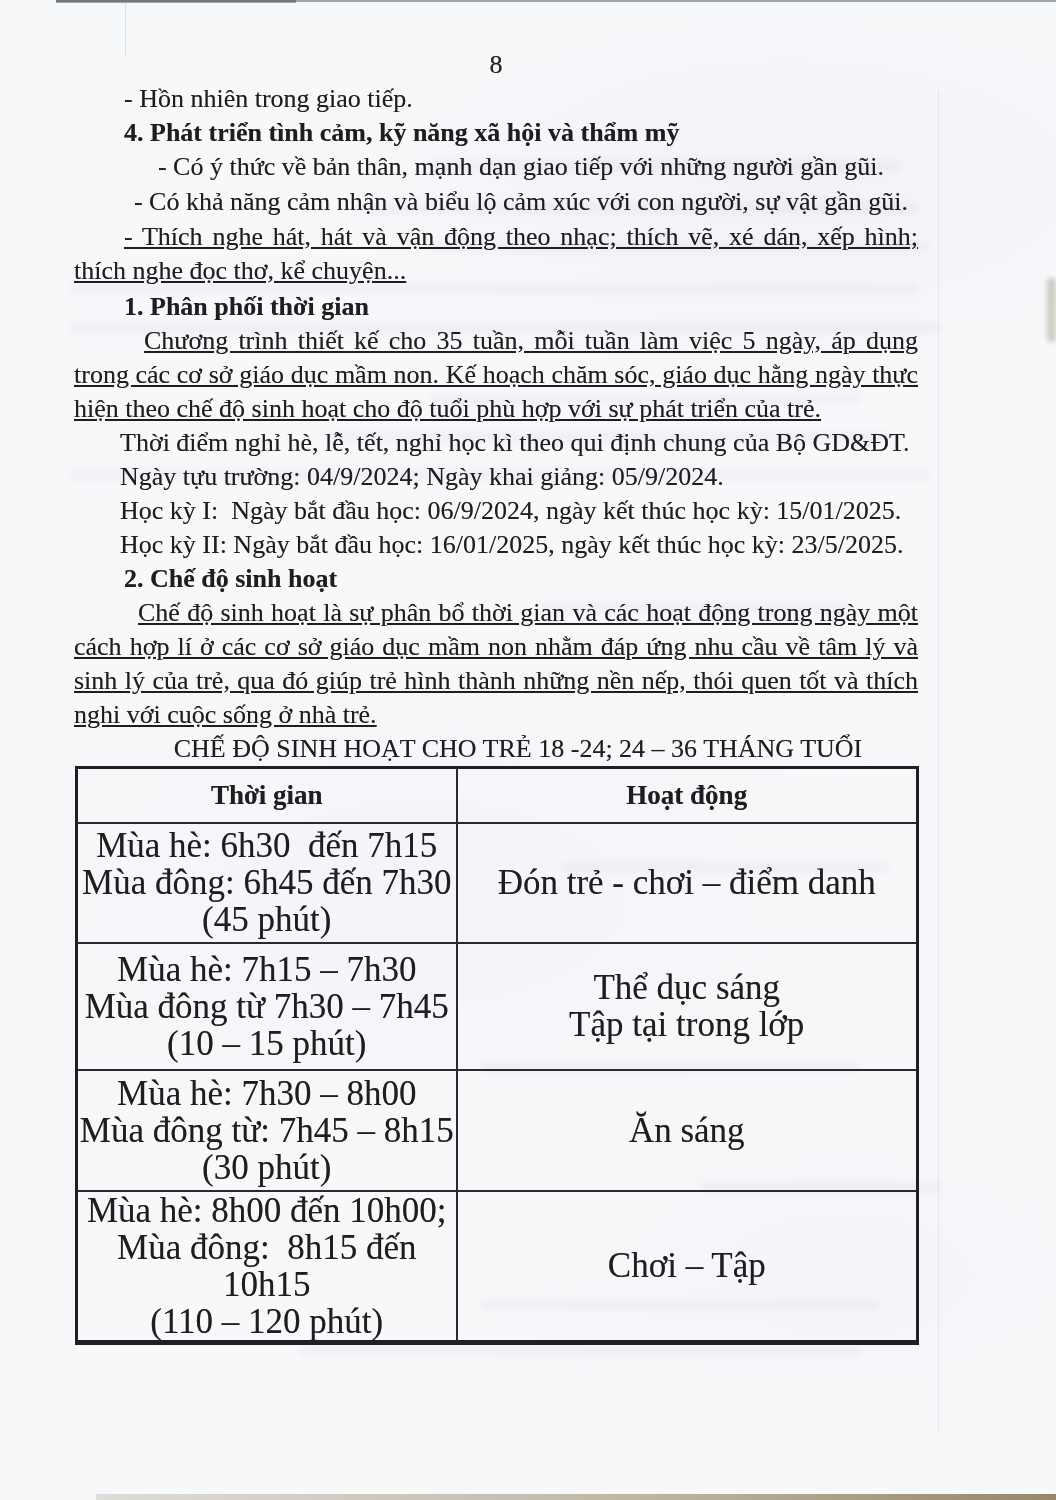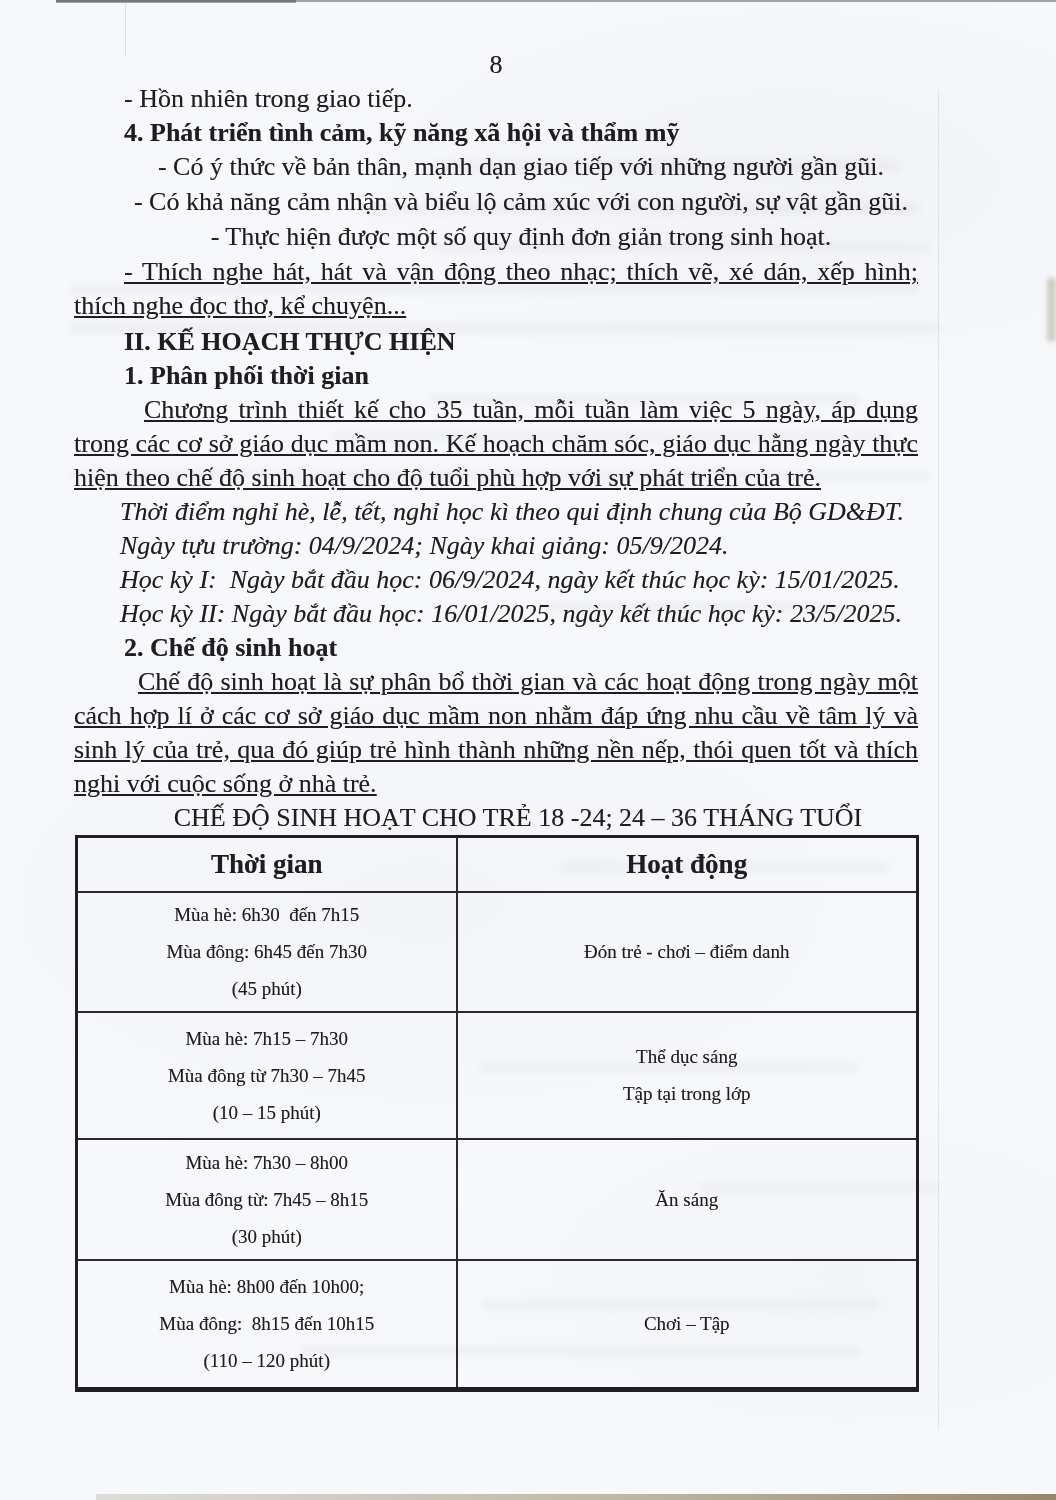--- a/index.html
+++ b/index.html
@@ -29,37 +29,37 @@
   .li.t { margin-bottom:1px;text-align:center; }
   .li.last { margin-bottom:2px; }
   .h { font-weight:bold; }
   .h4h { text-indent:50px; margin:3px 0 4px; }
   .hII { text-indent:50px; margin:2px 0 2px; }
   .sub1 { text-indent:50px; margin:0 0 2px; }
   .sub2 { text-indent:50px; margin:2px 0 4px; }
   .para { text-align:justify;text-decoration:underline; }
   .p1 { text-indent:70px; margin:0 0 2px; }
   .p2 { text-indent:64px; margin:0 0 2px; }
-  .dline { text-indent:46px; margin:0 0 1px; white-space:pre-wrap;font-style:italic; }
+  .dline { text-indent:46px; margin:0 0 1px; white-space:pre-wrap; }
   .ttitle {
     font-weight:normal; font-size:27px; line-height:36px;
     text-align:center; padding-left:44px; margin:0 0 6px;
     text-shadow:0 0 0.5px rgba(25,25,28,0.45);
   }
   table.schedule {
     border-collapse:collapse; table-layout:fixed;
     width:841px; margin-left:1px;
     border:3px solid #202024;
     border-bottom-width:5px;
     background:transparent;
   }
   .schedule th, .schedule td {
     border:2px solid #2a2a2e;
     text-align:center; vertical-align:middle;
-    font-size:19px; padding:0;
+    font-size:35px; padding:0;
     text-shadow:0 0 0.5px rgba(25,25,28,0.45);
   }
   .schedule th { font-size:27px; }
   .schedule col.c1 { width:380px; }
   .schedule col.c2 { width:461px; }
   tr.hrow { height:55px; }
   tr.r1 { height:120px; }
   tr.r2 { height:127px;margin-left:32px; }
   tr.r3 { height:121px; }
   tr.r4 { height:130px;margin-top:36px; }
@@ -112,24 +112,22 @@
 <div class="page">
 
   <p class="pageno">8</p>
 
   <p class="li">- Hồn nhiên trong giao tiếp.</p>
 
   <p class="h h4h">4. Phát triển tình cảm, kỹ năng xã hội và thẩm mỹ</p>
 
   <p class="li t">- Có ý thức về bản thân, mạnh dạn giao tiếp với những người gần gũi.</p>
   <p class="li t">- Có khả năng cảm nhận và biểu lộ cảm xúc với con người, sự vật gần gũi.</p>
-  <p class="li t">- Thực hiện được một số quy định đơn giản trong sinh hoạt.</p>
   <p class="li last para">- Thích nghe hát, hát và vận động theo nhạc; thích vẽ, xé dán, xếp hình; thích nghe đọc thơ, kể chuyện...</p>
 
-  <p class="h hII">II. KẾ HOẠCH THỰC HIỆN</p>
   <p class="h sub1">1. Phân phối thời gian</p>
 
   <p class="para p1">Chương trình thiết kế cho 35 tuần, mỗi tuần làm việc 5 ngày, áp dụng trong các cơ sở giáo dục mầm non. Kế hoạch chăm sóc, giáo dục hằng ngày thực hiện theo chế độ sinh hoạt cho độ tuổi phù hợp với sự phát triển của trẻ.</p>
 
   <p class="dline">Thời điểm nghỉ hè, lễ, tết, nghỉ học kì theo qui định chung của Bộ GD&amp;ĐT.</p>
   <p class="dline">Ngày tựu trường: 04/9/2024; Ngày khai giảng: 05/9/2024.</p>
   <p class="dline">Học kỳ I:  Ngày bắt đầu học: 06/9/2024, ngày kết thúc học kỳ: 15/01/2025.</p>
   <p class="dline">Học kỳ II: Ngày bắt đầu học: 16/01/2025, ngày kết thúc học kỳ: 23/5/2025.</p>
 
   <p class="h sub2">2. Chế độ sinh hoạt</p>

